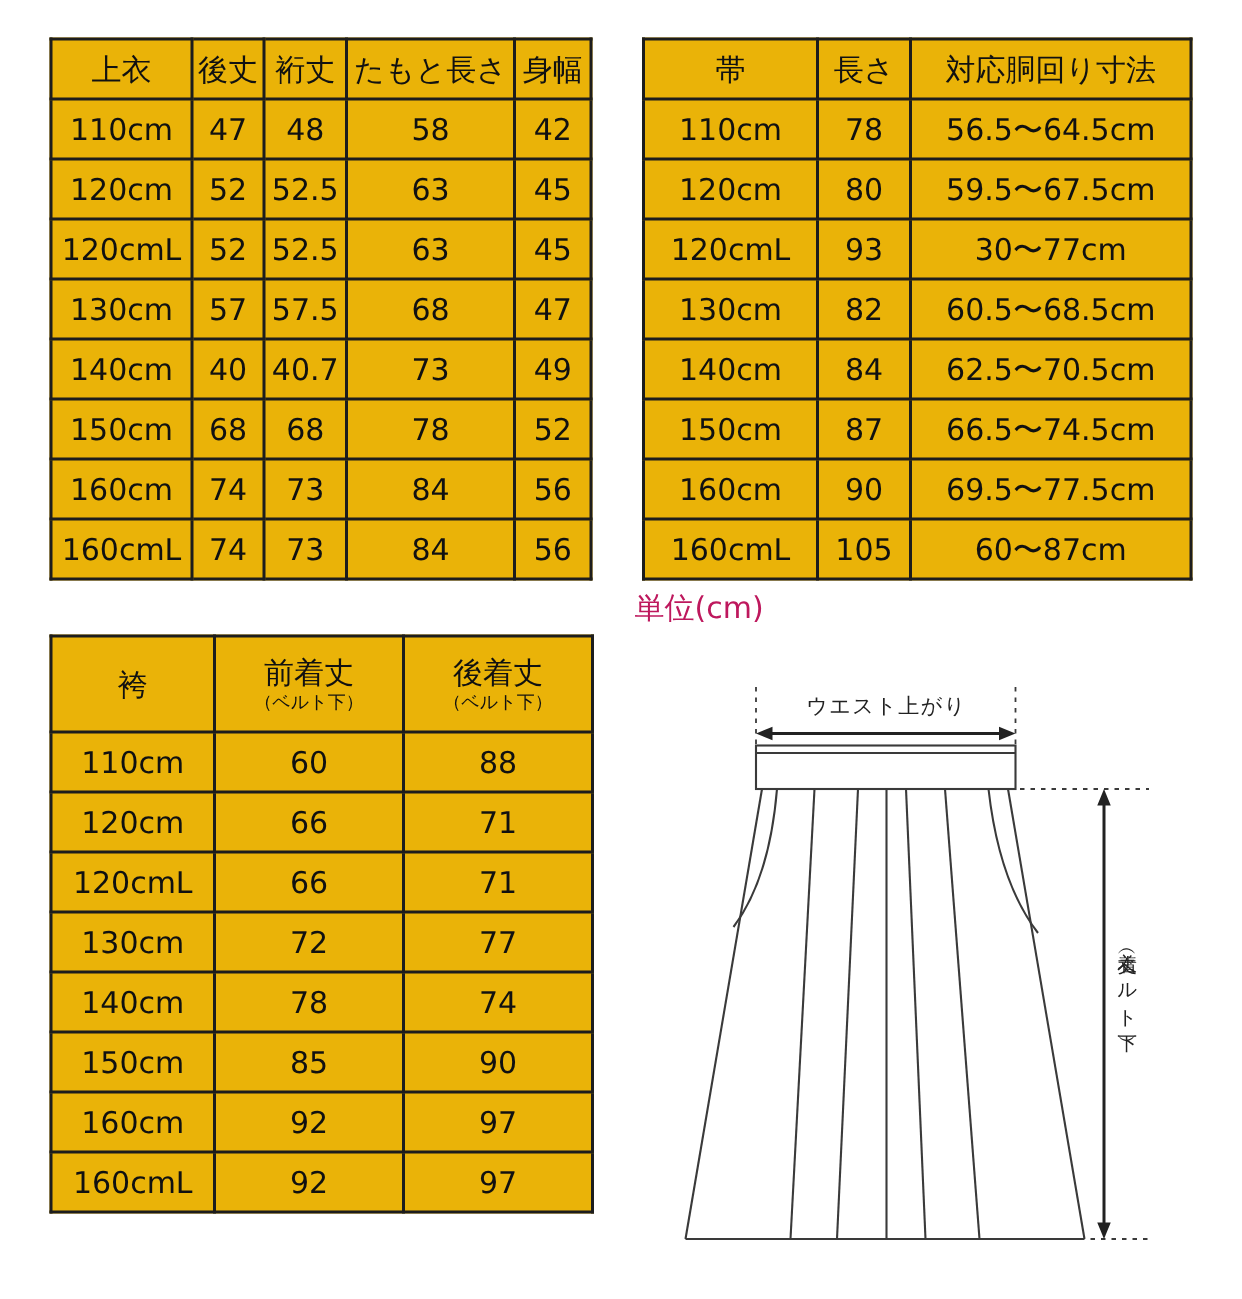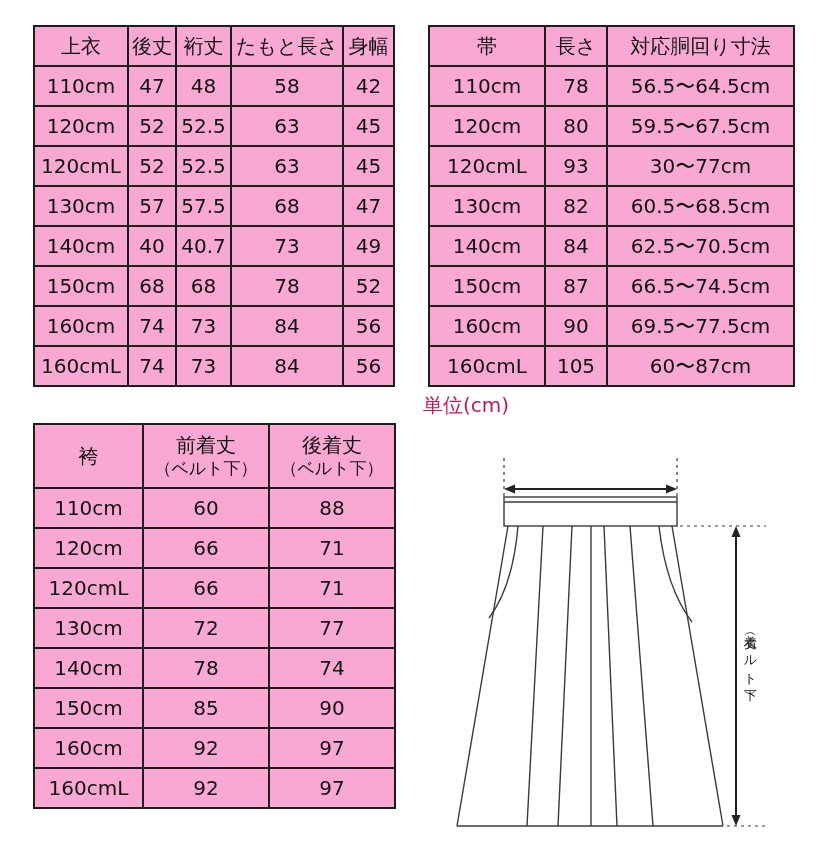--- a/index.html
+++ b/index.html
@@ -9,38 +9,38 @@
     font-family:"DejaVu Sans", sans-serif;
     color:#111111;
     position:relative;
   }
   .page { position:relative; width:828px; height:866px; background:#ffffff; overflow:hidden; }
 
   table {
     position:absolute;
     border-collapse:collapse;
     table-layout:fixed;
-    background:#f9a8d4;
+    background:#eab308;
   }
   th, td {
     border:2px solid #1d1d1d;
     text-align:center;
     vertical-align:middle;
     font-weight:400;
     font-size:20px;
     padding:0;
     line-height:1.15;
   }
   tr { height:40px; }
 
   #jacket-table { left:33px; top:25px; width:360px; }
   #obi-table    { left:428px; top:25px; width:365px; }
   #hakama-table { left:33px; top:423px; width:361px; }
   #hakama-table tr.hdr { height:64px; }
-  .sub { display:block; font-size:17px; line-height:1.1; margin-top:2px; }
+  .sub { display:block; font-size:12px; line-height:1.1; margin-top:2px; }
 
   .unit-note {
     position:absolute; left:423px; top:392px;
     font-size:20px; color:#be185d;
   }
 
   .diagram { position:absolute; left:430px; top:448px; width:398px; height:418px; }
   .diagram svg { position:absolute; left:0; top:0; }
   .ln   { stroke:#3a3a3a; stroke-width:1.4; fill:none; }
   .lnb  { stroke:#222222; stroke-width:2;   fill:none; }
@@ -294,16 +294,17 @@
       </g>
 
       <g>
         <line class="dash" x1="250" y1="78" x2="336" y2="78"></line>
         <line class="dash" x1="297" y1="378" x2="336" y2="378"></line>
         <line class="lnb" x1="306" y1="87" x2="306" y2="369"></line>
         <polygon class="ah" points="306,78 301.5,89 310.5,89"></polygon>
         <polygon class="ah" points="306,378 301.5,367 310.5,367"></polygon>
       </g>
     </svg>
+    <div class="waist-label">ウエスト上がり</div>
     <div class="length-label">着丈（ベルト下）</div>
   </div>
 
 </div>
 
 </body></html>

